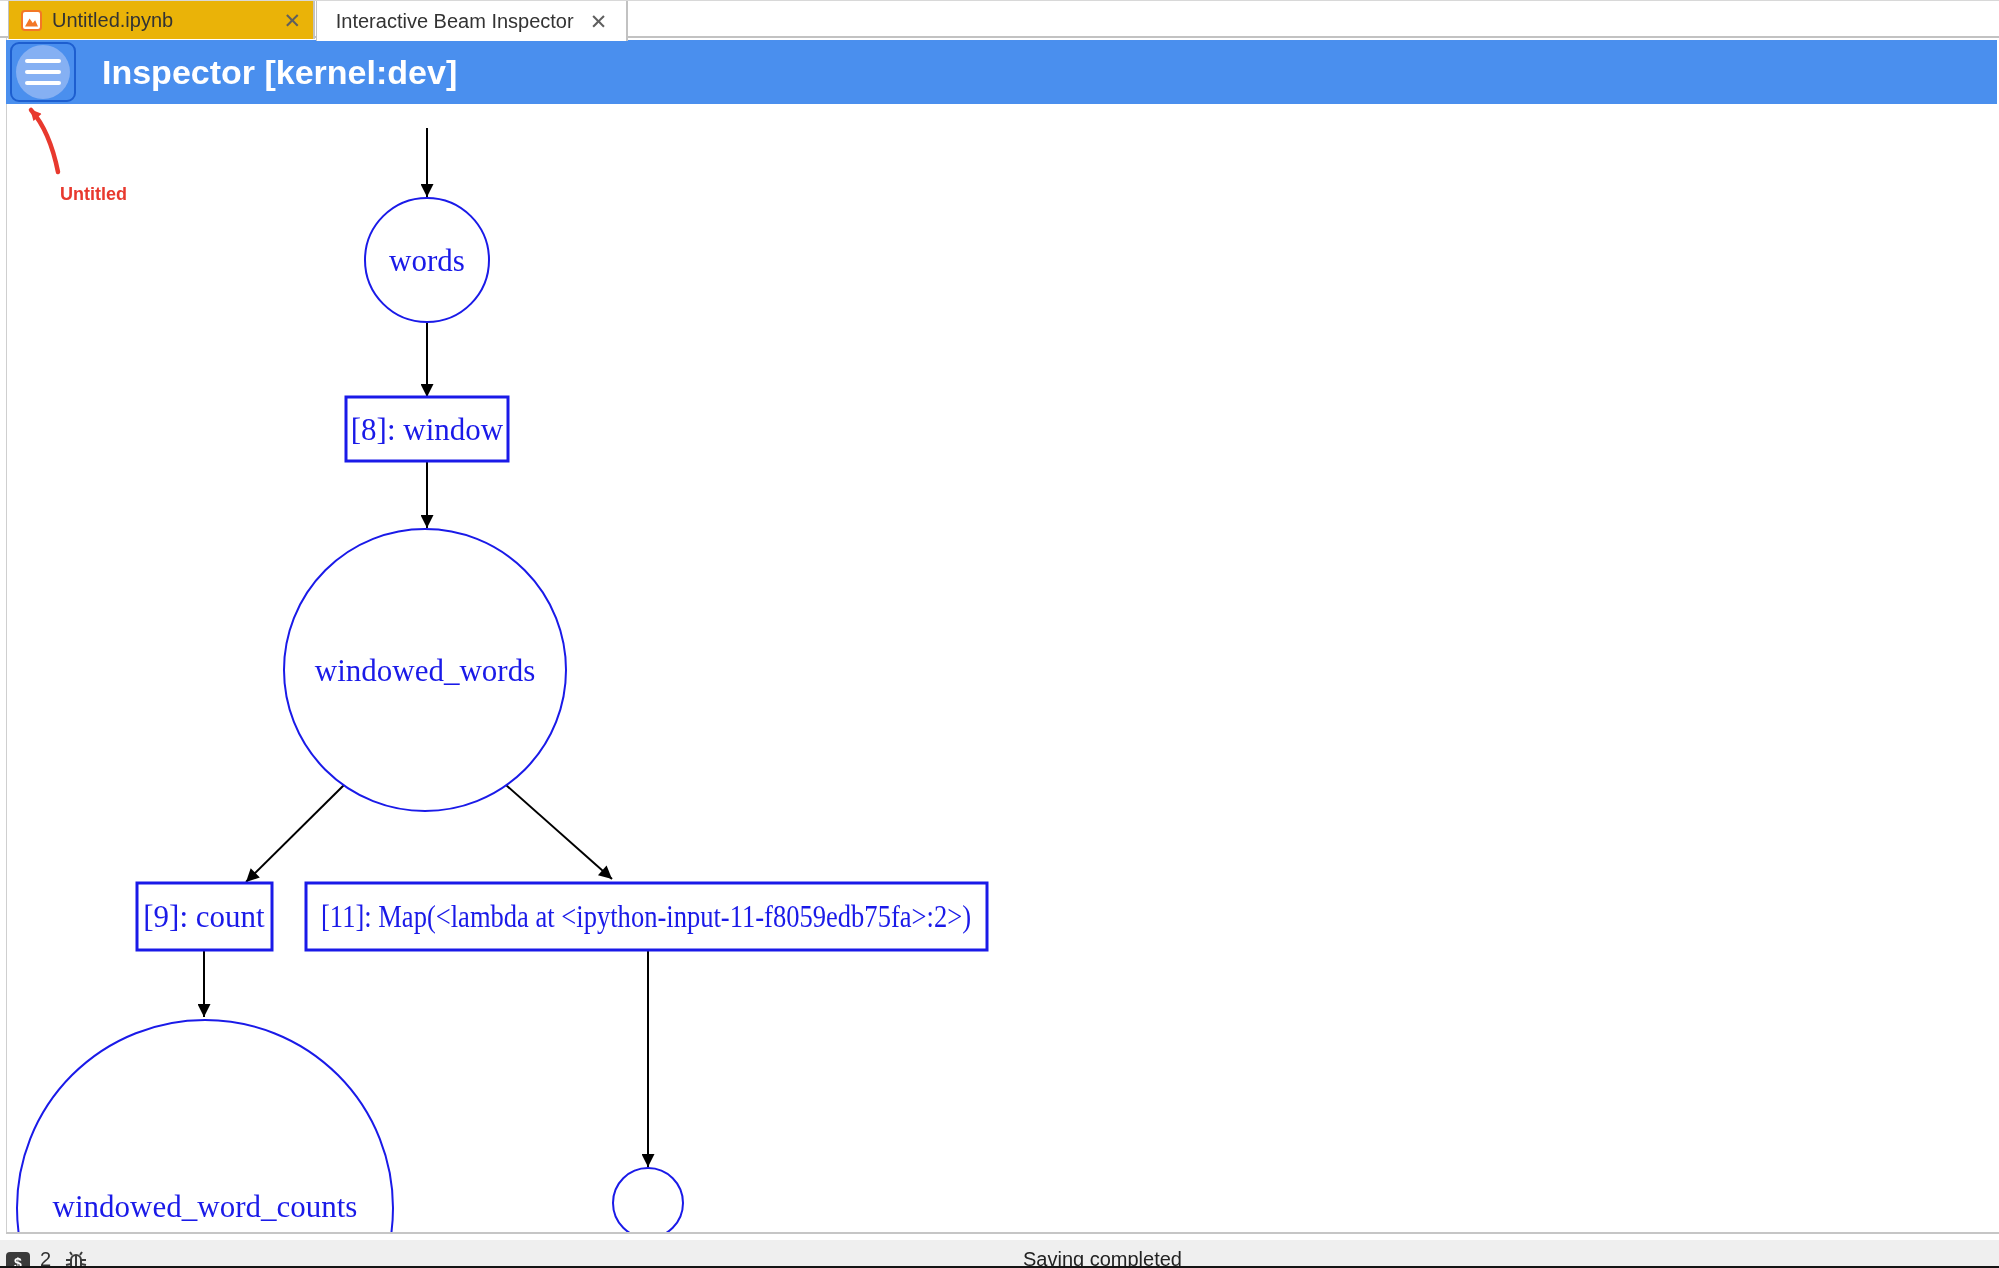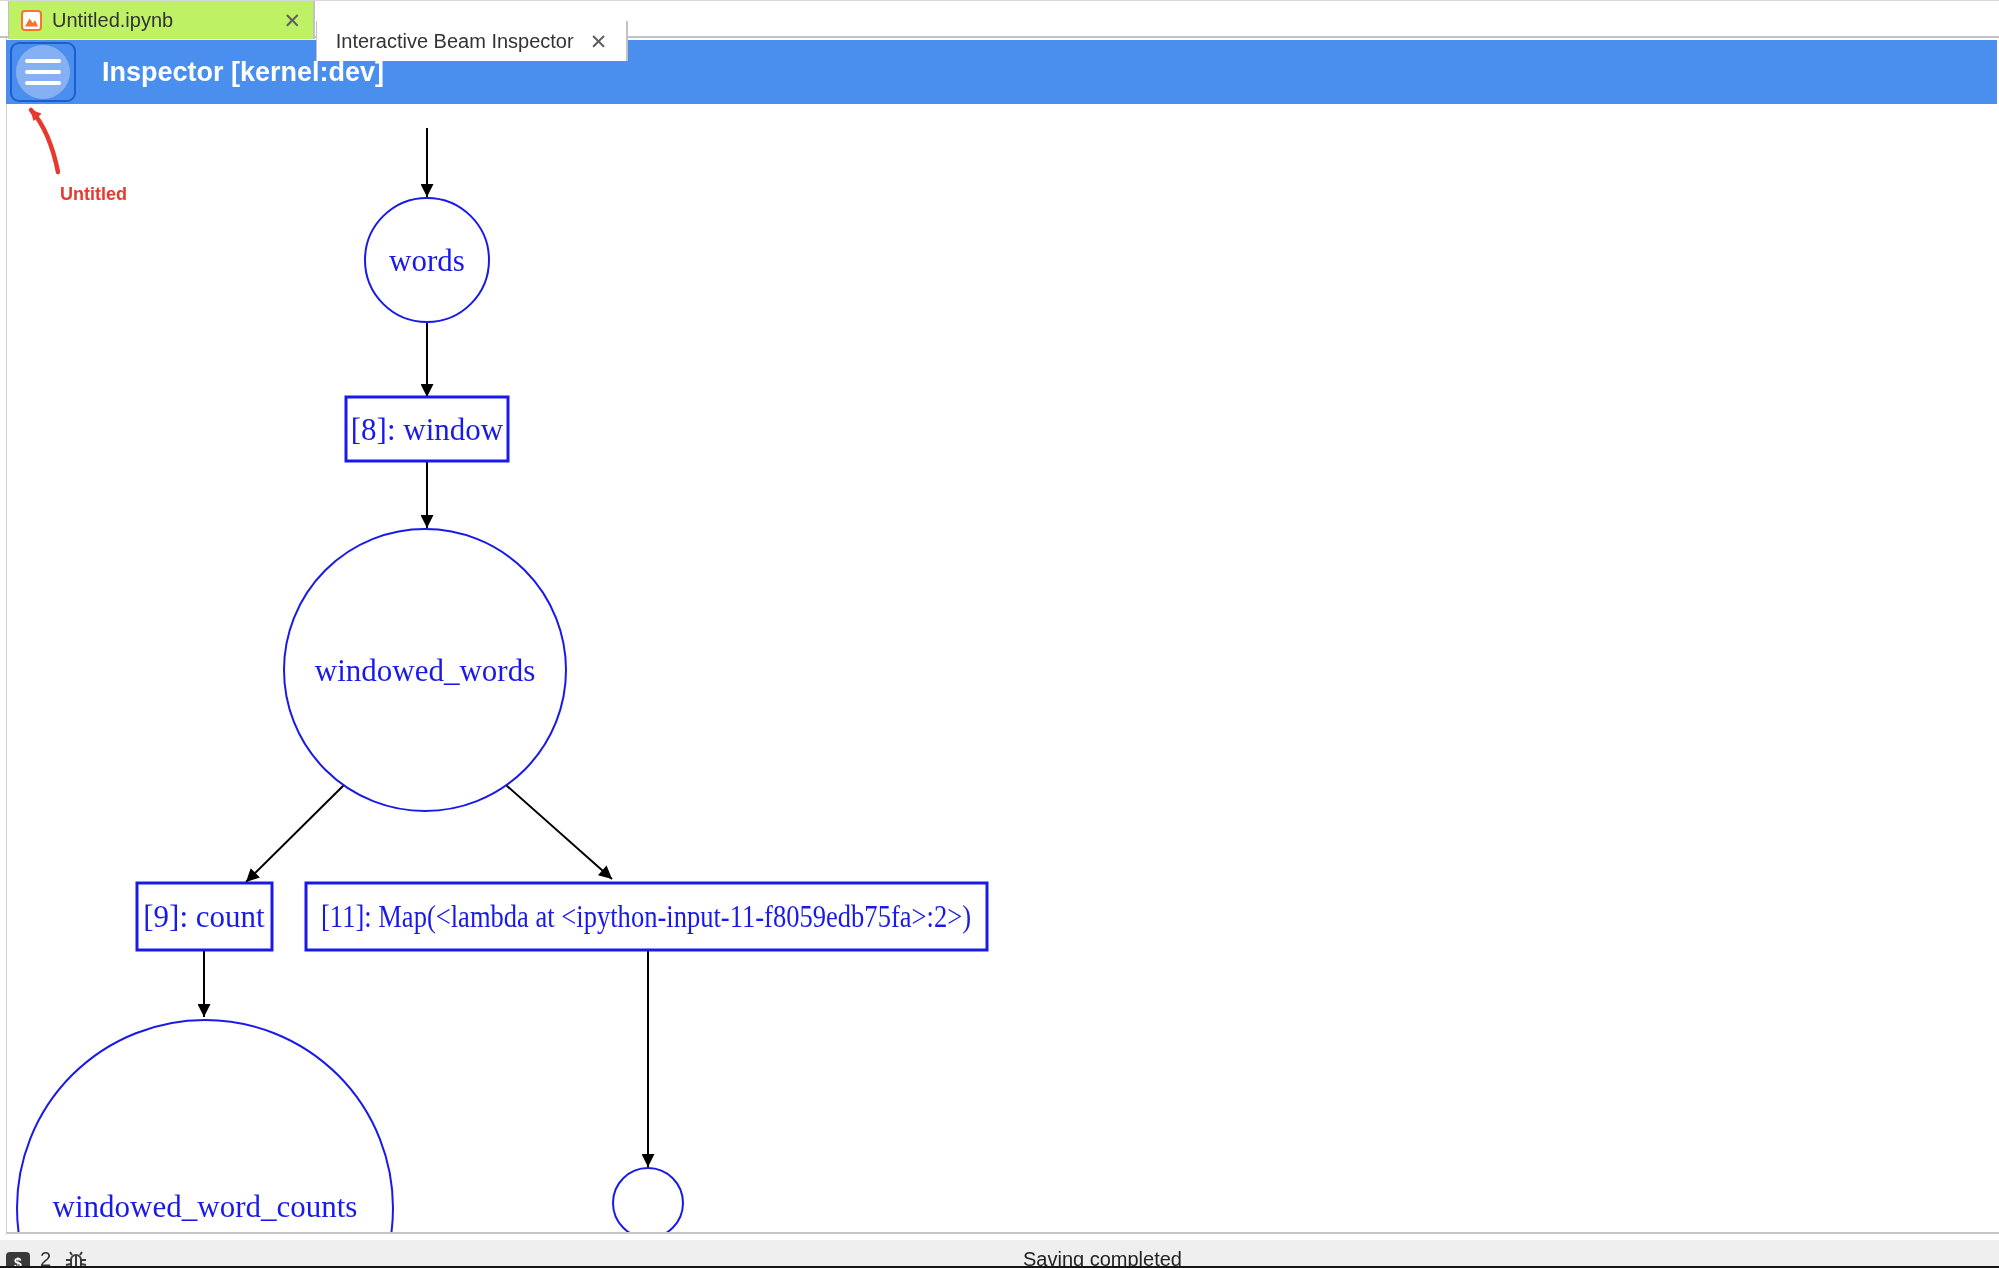--- a/index.html
+++ b/index.html
@@ -5,26 +5,26 @@
   * { margin:0; padding:0; box-sizing:border-box; }
   html,body { width:1999px; height:1268px; overflow:hidden; background:#fff;
               font-family:"Liberation Sans", sans-serif; position:relative; }
 
   
   .tabbar { position:absolute; top:0; left:0; width:1999px; height:38px;
             background:#ffffff; border-top:1px solid #d8d8d8;
             border-bottom:2px solid #c2c2c2; z-index:5; }
   .tab { position:absolute; top:0; height:38px; display:flex; align-items:center;
          font-size:20px; color:#333; }
-  .tab-inactive { left:8px; width:307px; background:#bef264;
+  .tab-inactive { left:8px; width:307px; background:#eab308;
                   border-left:1px solid #c2c2c2; border-right:2px solid #c2c2c2;
                   padding:0 12px; }
   .tab-active { left:316px; width:312px; height:40px; background:#ffffff;
                 border-left:1px solid #c2c2c2; border-right:2px solid #c2c2c2;
-                z-index:6; justify-content:center; padding:0 10px;margin-top:20px; }
+                z-index:6; justify-content:center; padding:0 10px; }
   .tab-label { white-space:nowrap; overflow:hidden; }
   .tab-close { margin-left:auto; padding-left:10px; color:#5f5f5f; font-size:21px;
                line-height:1; cursor:pointer; }
   .tab-active .tab-close { margin-left:6px; }
   .nb-icon { width:21px; height:21px; border:2.5px solid #f37726; border-radius:4px;
              margin-right:10px; position:relative; background:#fff; flex:0 0 auto; }
   .nb-icon::after { content:""; position:absolute; left:2px; right:2px; bottom:2px;
                     height:9px; background:#f37726;
                     clip-path:polygon(0 100%, 35% 10%, 60% 60%, 78% 30%, 100% 100%); }
 
@@ -33,21 +33,21 @@
             background:#4a8fee; z-index:4; }
   .menu-btn { position:absolute; top:2px; left:4px; width:66px; height:60px;
               border:2px solid #1d5ecf; border-radius:9px; background:#4a8fee;
               cursor:pointer; }
   .menu-btn .circle { position:absolute; top:50%; left:50%; width:54px; height:54px;
               border-radius:50%; background:#85b0f3; transform:translate(-50%,-50%); }
   .menu-bars { position:absolute; top:50%; left:50%; transform:translate(-50%,-50%);
                width:36px; }
   .menu-bars div { height:4px; background:#ffffff; border-radius:2px; margin:7px 0; }
   .header-title { position:absolute; left:96px; top:0; height:76px; line-height:64px;
-                  color:#ffffff; font-size:27px; font-weight:bold; }
+                  color:#ffffff; font-size:34px; font-weight:bold; }
 
   
   .left-line { position:absolute; top:38px; left:6px; width:1px; height:1196px;
                background:#cfcfcf; }
   .graph-svg { position:absolute; top:104px; left:0; width:1999px; height:1128px; }
   .graph-svg text { font-family:"Liberation Serif", serif; fill:#1a1ae8; }
 
   
   .annot-svg { position:absolute; top:104px; left:16px; width:120px; height:92px;
                z-index:7; pointer-events:none; }

